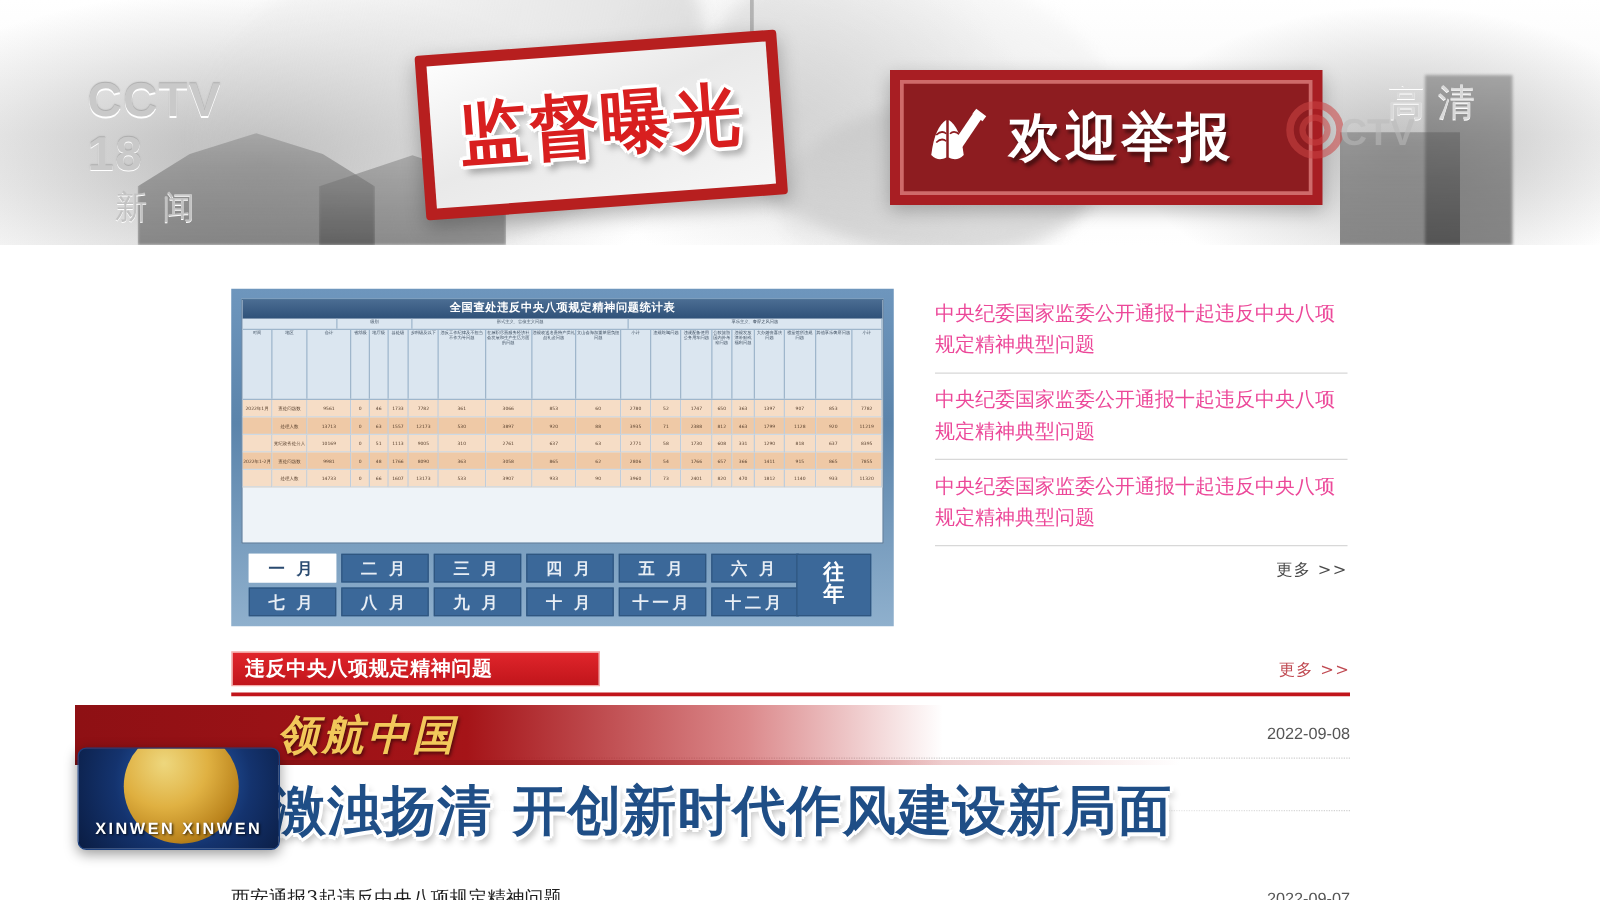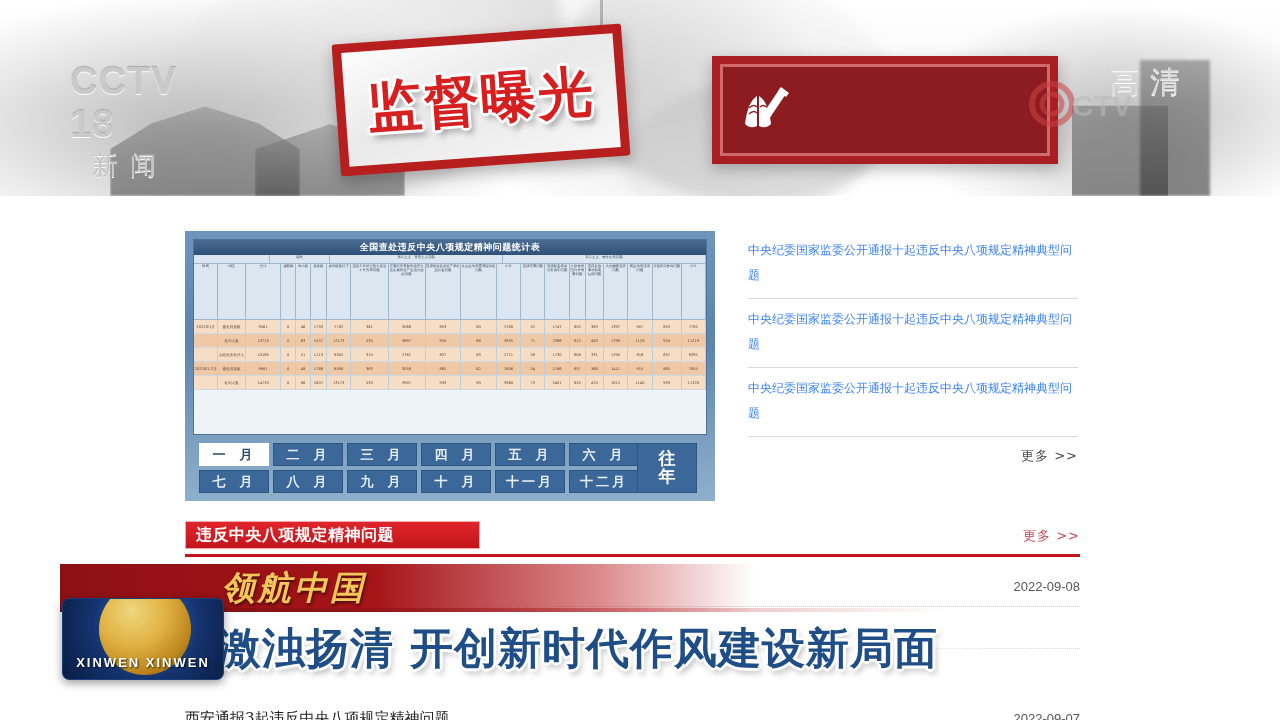--- a/index.html
+++ b/index.html
@@ -80,32 +80,32 @@
   .data-row .cell{border-right:1px solid #bfcddb;border-bottom:1px solid #cdd9e4;box-sizing:border-box;
     font-size:3.6px;color:#5b4330;text-align:center;line-height:14px;overflow:hidden;font-family:"DejaVu Sans",sans-serif;}
   .r-odd .cell{background:#f6ddc6;}
   .r-even .cell{background:#efc9a6;}
 
   
   #month-bar{position:absolute;left:8px;top:212px;width:514px;height:50px;}
   #months-grid{position:absolute;left:6px;top:0;width:430px;display:grid;grid-template-columns:repeat(6,70px);
     grid-template-rows:23px 23px;gap:4px;}
   .month-btn{background:#3b6899;color:#e8eef5;font-size:13px;font-weight:700;display:flex;align-items:center;
-    justify-content:center;letter-spacing:3px;font-family:Liberation Mono, monospace;cursor:pointer;
+    justify-content:center;letter-spacing:3px;font-family:Liberation Serif, serif;cursor:pointer;
     border:1px solid #2f5680;box-sizing:border-box;}
   .month-btn.active{background:#ffffff;color:#2a4a70;border:1px solid #fff;}
   #past-year-btn{position:absolute;left:444px;top:0;width:60px;height:50px;background:#3b6899;border:1px solid #2f5680;
     box-sizing:border-box;color:#fff;font-size:17px;font-weight:700;display:flex;flex-direction:column;
     align-items:center;justify-content:center;line-height:1.05;font-family:"DejaVu Sans",sans-serif;cursor:pointer;}
 
   
   #news-list{position:absolute;left:748px;top:34px;width:330px;}
   .news-item{padding:9px 0 9px 0;border-bottom:1px solid #d8d8d8;}
   .news-item:last-of-type{border-bottom:none;}
-  .news-item .t{font-size:12px;line-height:25px;color:#3b82f6;font-family:Liberation Mono, monospace;}
+  .news-item .t{font-size:16px;line-height:25px;color:#ec4899;font-family:Liberation Serif, serif;}
   #more-top{text-align:right;font-size:13px;color:#4a4a4a;margin-top:10px;letter-spacing:1px;
     font-family:"DejaVu Serif",serif;cursor:pointer;}
 
   
   #section-bar{position:absolute;left:185px;top:325px;width:895px;height:30px;}
   #section-tab{position:absolute;left:0;top:0;width:295px;height:28px;background:linear-gradient(180deg,#e0252b,#c1151b);
     color:#fff;font-size:16px;font-weight:700;display:flex;align-items:center;padding-left:10px;box-sizing:border-box;
     letter-spacing:.5px;font-family:"DejaVu Sans",sans-serif;border:1px solid #f3aaa8;}
   #section-underline{position:absolute;left:0;top:33px;width:895px;height:3px;background:#c1151b;}
   #more-section{position:absolute;right:0;top:6px;font-size:13px;color:#c04a52;letter-spacing:1px;
@@ -175,20 +175,21 @@
     <div class="inner">
       <svg id="pen-icon" viewBox="0 0 52 48">
         <path d="M4 38 C6 22 10 14 16 10 L16 40 C12 42 8 42 4 38 Z" fill="#fff"></path>
         <path d="M18 10 C24 14 28 22 30 38 C26 42 22 42 18 40 Z" fill="#fff"></path>
         <path d="M8 22 C11 19 14 19 16 21" stroke="#8d1c20" stroke-width="1.4" fill="none"></path>
         <path d="M8 28 C11 25 14 25 16 27" stroke="#8d1c20" stroke-width="1.4" fill="none"></path>
         <path d="M19 21 C21 19 24 19 27 22" stroke="#8d1c20" stroke-width="1.4" fill="none"></path>
         <rect x="30" y="2" width="8" height="30" fill="#fff" transform="rotate(34 34 17)"></rect>
         <path d="M40 1 L48 7 L45 11 L37 5 Z" fill="#fff"></path>
       </svg>
+      <span class="txt">欢迎举报</span>
     </div>
   </div>
 
   <svg id="cctv-watermark" viewBox="0 0 118 52">
     <circle cx="26" cy="26" r="20" fill="none" stroke="#c44" stroke-width="6"></circle>
     <circle cx="26" cy="26" r="10" fill="none" stroke="#c44" stroke-width="5"></circle>
     <text x="46" y="38" font-size="30" fill="#bbb" font-family="Liberation Sans, sans-serif" font-weight="700">CTV</text>
   </svg>
   <div id="hd-mark">高清</div>
 </div>

